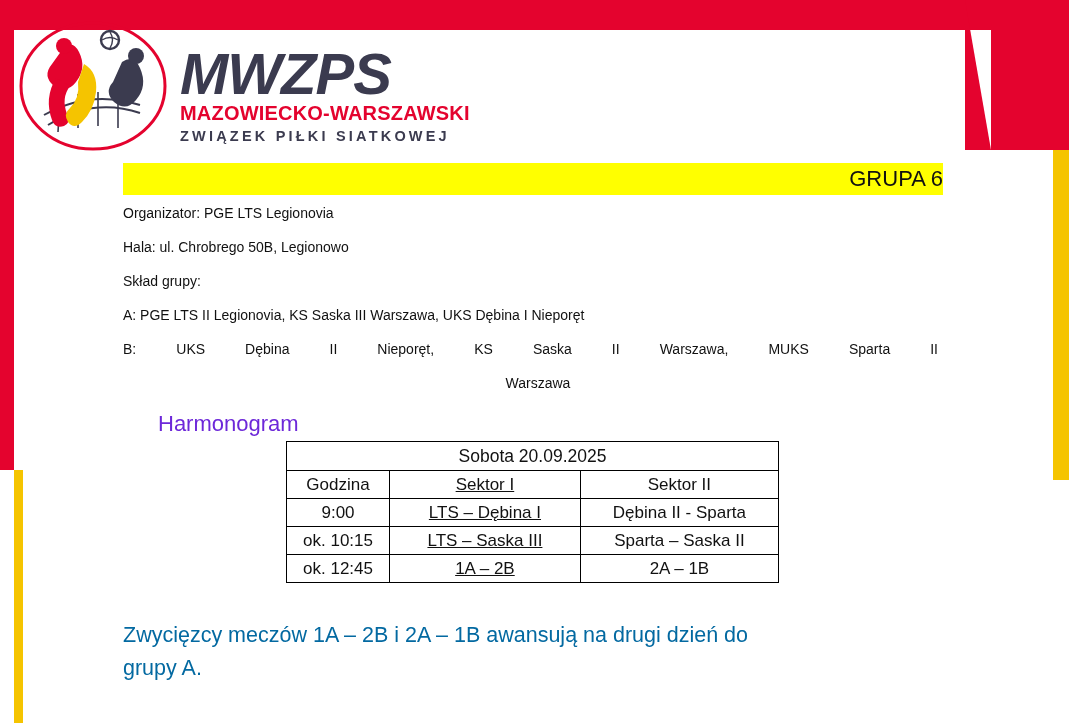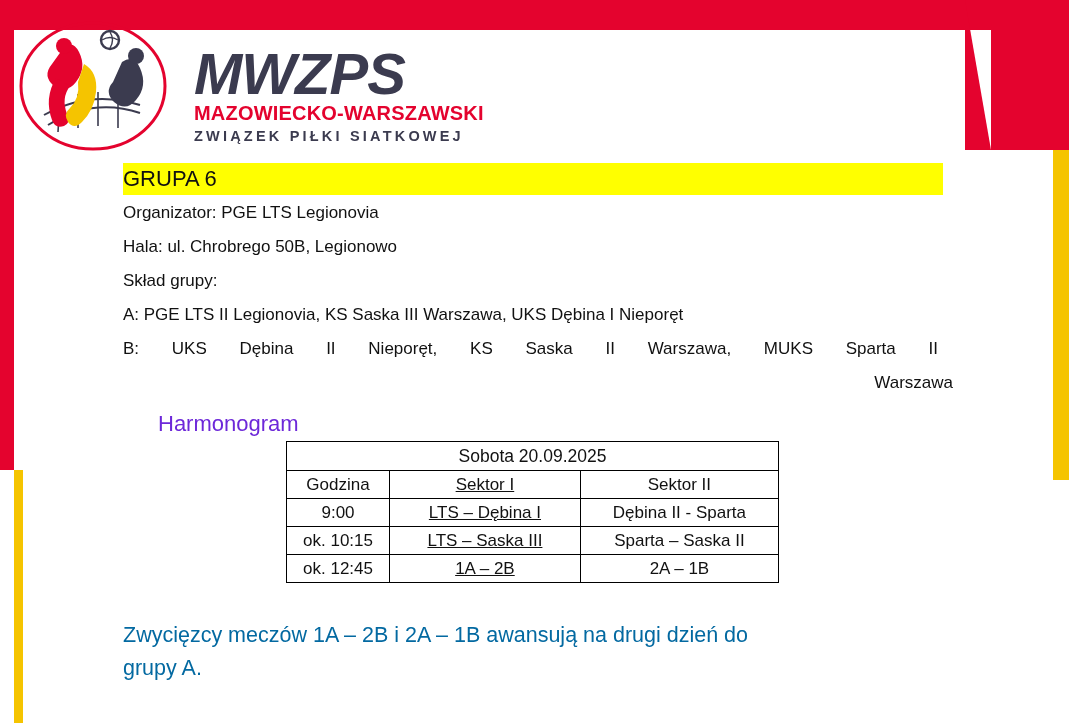--- a/index.html
+++ b/index.html
@@ -112,21 +112,21 @@
   }
   .logo-mark {
     position: absolute;
     left: 0;
     top: 2px;
     width: 150px;
     height: 132px;
   }
   .logo-text {
     position: absolute;
-    left: 176px;
+    left: 162px;
     top: 28px;
     width: 350px;
   }
   .logo-main {
     font-family: "Liberation Sans", sans-serif;
     font-weight: bold;
     font-style: italic;
     font-size: 58px;
     letter-spacing: -1px;
     color: #3b3b4f;
@@ -156,37 +156,37 @@
     position: absolute;
     left: 123px;
     top: 163px;
     width: 830px;
   }
   .group-banner {
     background: #ffff00;
     width: 820px;
     height: 32px;
     line-height: 32px;
-    text-align: left;
+    text-align: right;
     font-size: 22px;
     color: #111;
   }
   .info-line {
-    font-size: 17px;
+    font-size: 14px;
     line-height: 32px;
     color: #111;
     margin-top: 2px;
   }
   .info-line.justify {
     text-align: justify;
     text-align-last: justify;
     width: 815px;
   }
   .info-line.justify-last {
-    text-align: right;
+    text-align: center;
   }
 
   .schedule-title {
     text-align: left;
     font-size: 22px;
     margin-top: 12px;
     margin-bottom: 4px;
     color: #6d28d9;
     width: 620px;
     margin-left: 35px;

